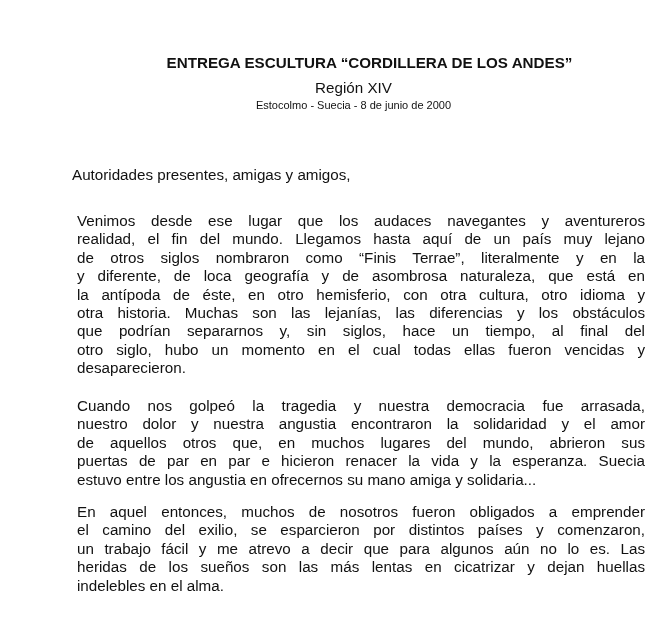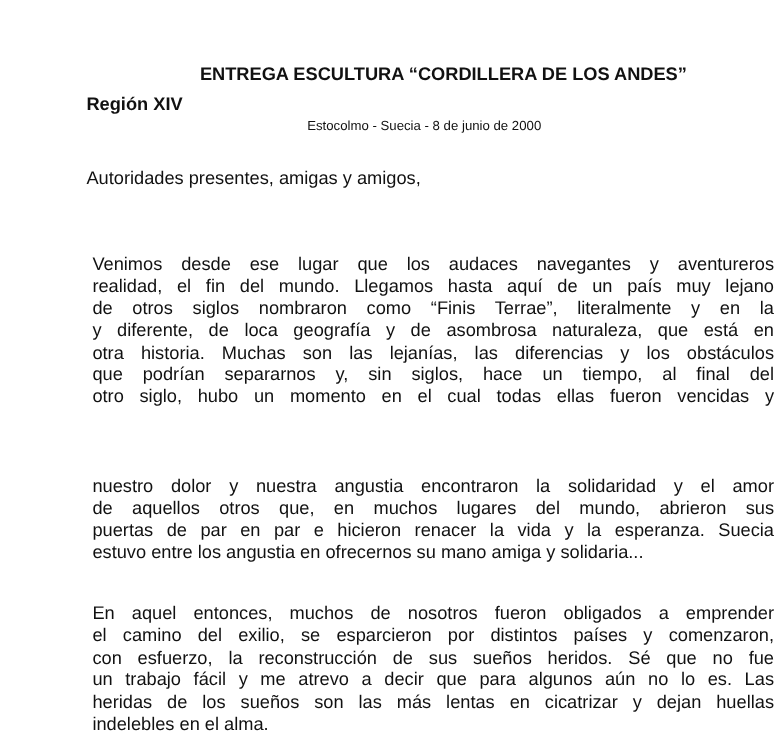--- a/index.html
+++ b/index.html
@@ -31,40 +31,40 @@
       font-size: 15.2px;
       line-height: 18px;
       white-space: nowrap;
       margin: 16px;
     }
     .region {
       position: absolute;
       left: 0;
       top: 79px;
       width: 563px;
-      text-align: left;
-      font-weight: bold;
+      text-align: center;
+      font-weight: normal;
       font-size: 15.2px;
       line-height: 18px;
       margin: 0;
     }
     .place-date {
       position: absolute;
       left: 0;
       top: 96px;
       width: 563px;
       text-align: center;
       font-size: 11px;
       line-height: 18px;
       margin: 0;
     }
     .salutation {
       position: absolute;
       left: 0;
-      top: 140px;
+      top: 166px;
       width: 563px;
       font-size: 15.2px;
       line-height: 18px;
       margin: 0;
     }
     .para {
       position: absolute;
       left: 0;
       width: 568px;
       font-size: 15.2px;
@@ -92,33 +92,35 @@
   <h1 class="title">ENTREGA ESCULTURA “CORDILLERA DE LOS ANDES”</h1>
   <h2 class="region">Región XIV</h2>
   <div class="place-date">Estocolmo - Suecia - 8 de junio de 2000</div>
   <p class="salutation">Autoridades presentes, amigas y amigos,</p>
 
   <p class="para" id="p1">
     <span class="line">Venimos desde ese lugar que los audaces navegantes y aventureros</span>
     <span class="line">realidad, el fin del mundo. Llegamos hasta aquí de un país muy lejano</span>
     <span class="line">de otros siglos nombraron como “Finis Terrae”, literalmente y en la</span>
     <span class="line">y diferente, de loca geografía y de asombrosa naturaleza, que está en</span>
+    <span class="line">la antípoda de éste, en otro hemisferio, con otra cultura, otro idioma y</span>
     <span class="line">otra historia. Muchas son las lejanías, las diferencias y los obstáculos</span>
     <span class="line">que podrían separarnos y, sin siglos, hace un tiempo, al final del</span>
     <span class="line">otro siglo, hubo un momento en el cual  todas ellas fueron vencidas y</span>
+    <span class="line last">desaparecieron.</span>
   </p>
 
   <p class="para" id="p2">
+    <span class="line">Cuando nos golpeó la tragedia y nuestra democracia fue arrasada,</span>
     <span class="line">nuestro dolor y nuestra angustia encontraron la solidaridad y el amor</span>
     <span class="line">de aquellos otros que, en muchos lugares del mundo, abrieron sus</span>
     <span class="line">puertas de par en par e hicieron renacer la vida y la esperanza. Suecia</span>
     <span class="line last">estuvo entre los angustia  en ofrecernos su mano amiga y solidaria...</span>
   </p>
 
   <p class="para" id="p3">
     <span class="line">En aquel entonces, muchos de nosotros fueron obligados a emprender</span>
     <span class="line">el camino del exilio, se esparcieron por distintos países y comenzaron,</span>
-    <span class="line">con esfuerzo, la reconstrucción de sus sueños heridos. Sé que no fue</span>
     <span class="line">un trabajo fácil y me atrevo a decir que para algunos aún no lo es. Las</span>
     <span class="line">heridas de los sueños son las más lentas en cicatrizar y dejan huellas</span>
     <span class="line last">indelebles en el alma.</span>
   </p>
 </div>
 
 </body></html>

